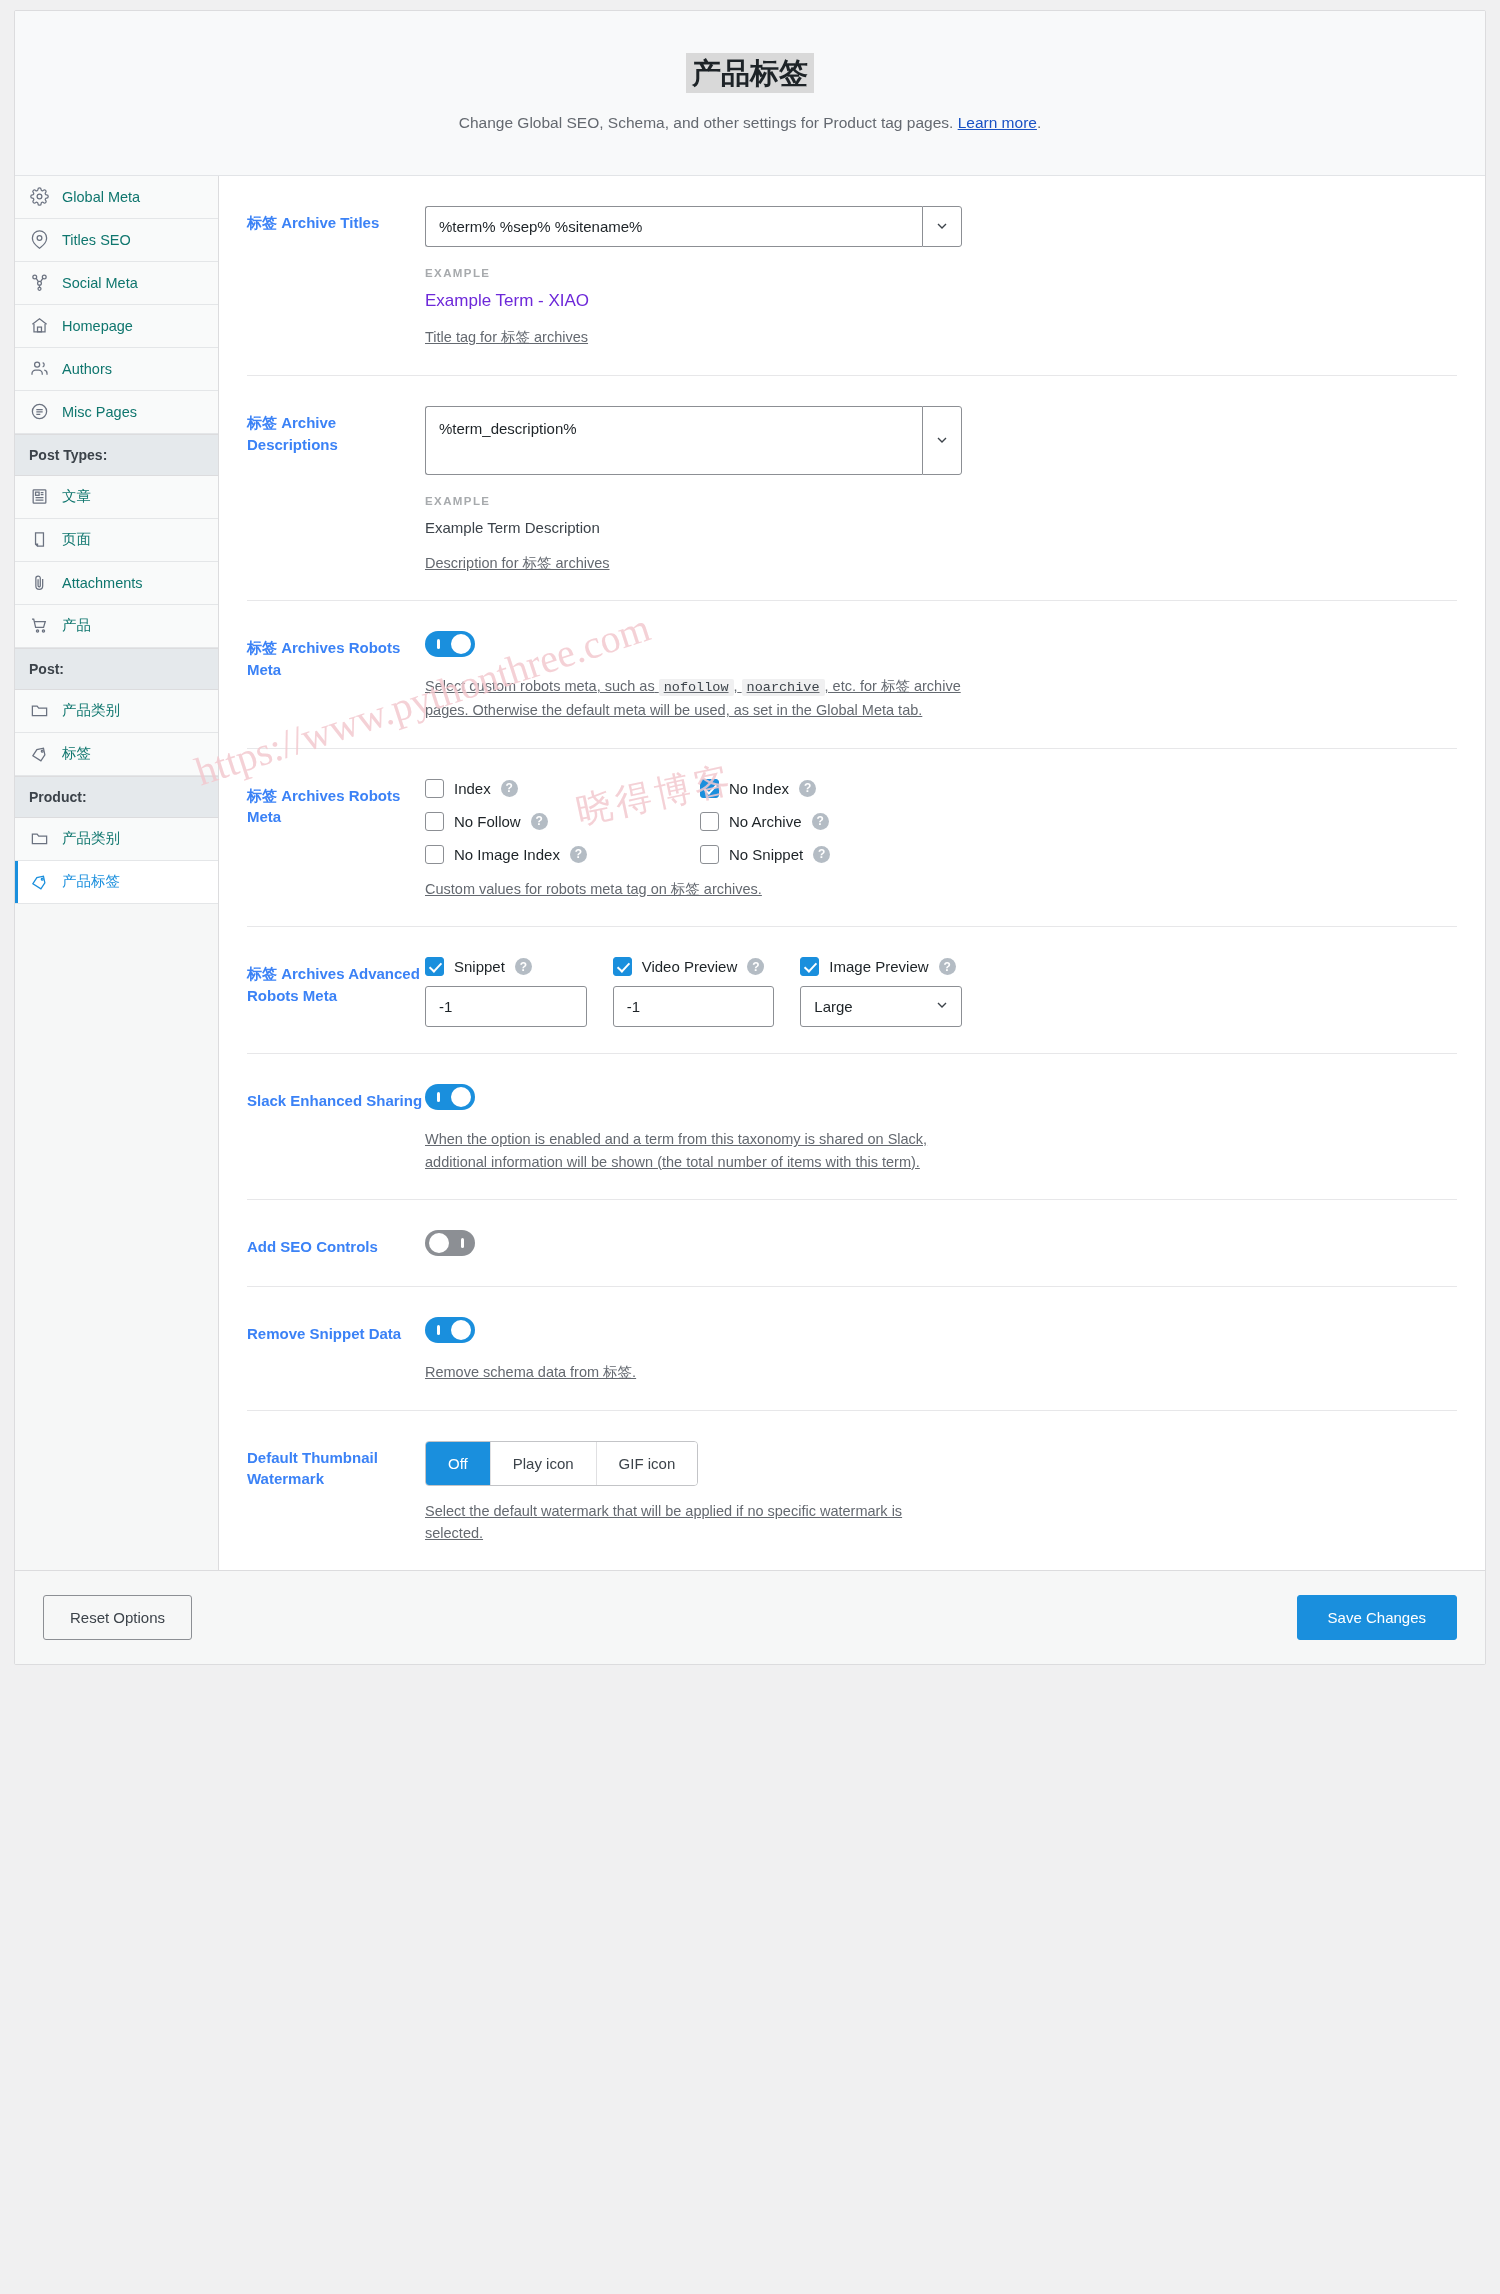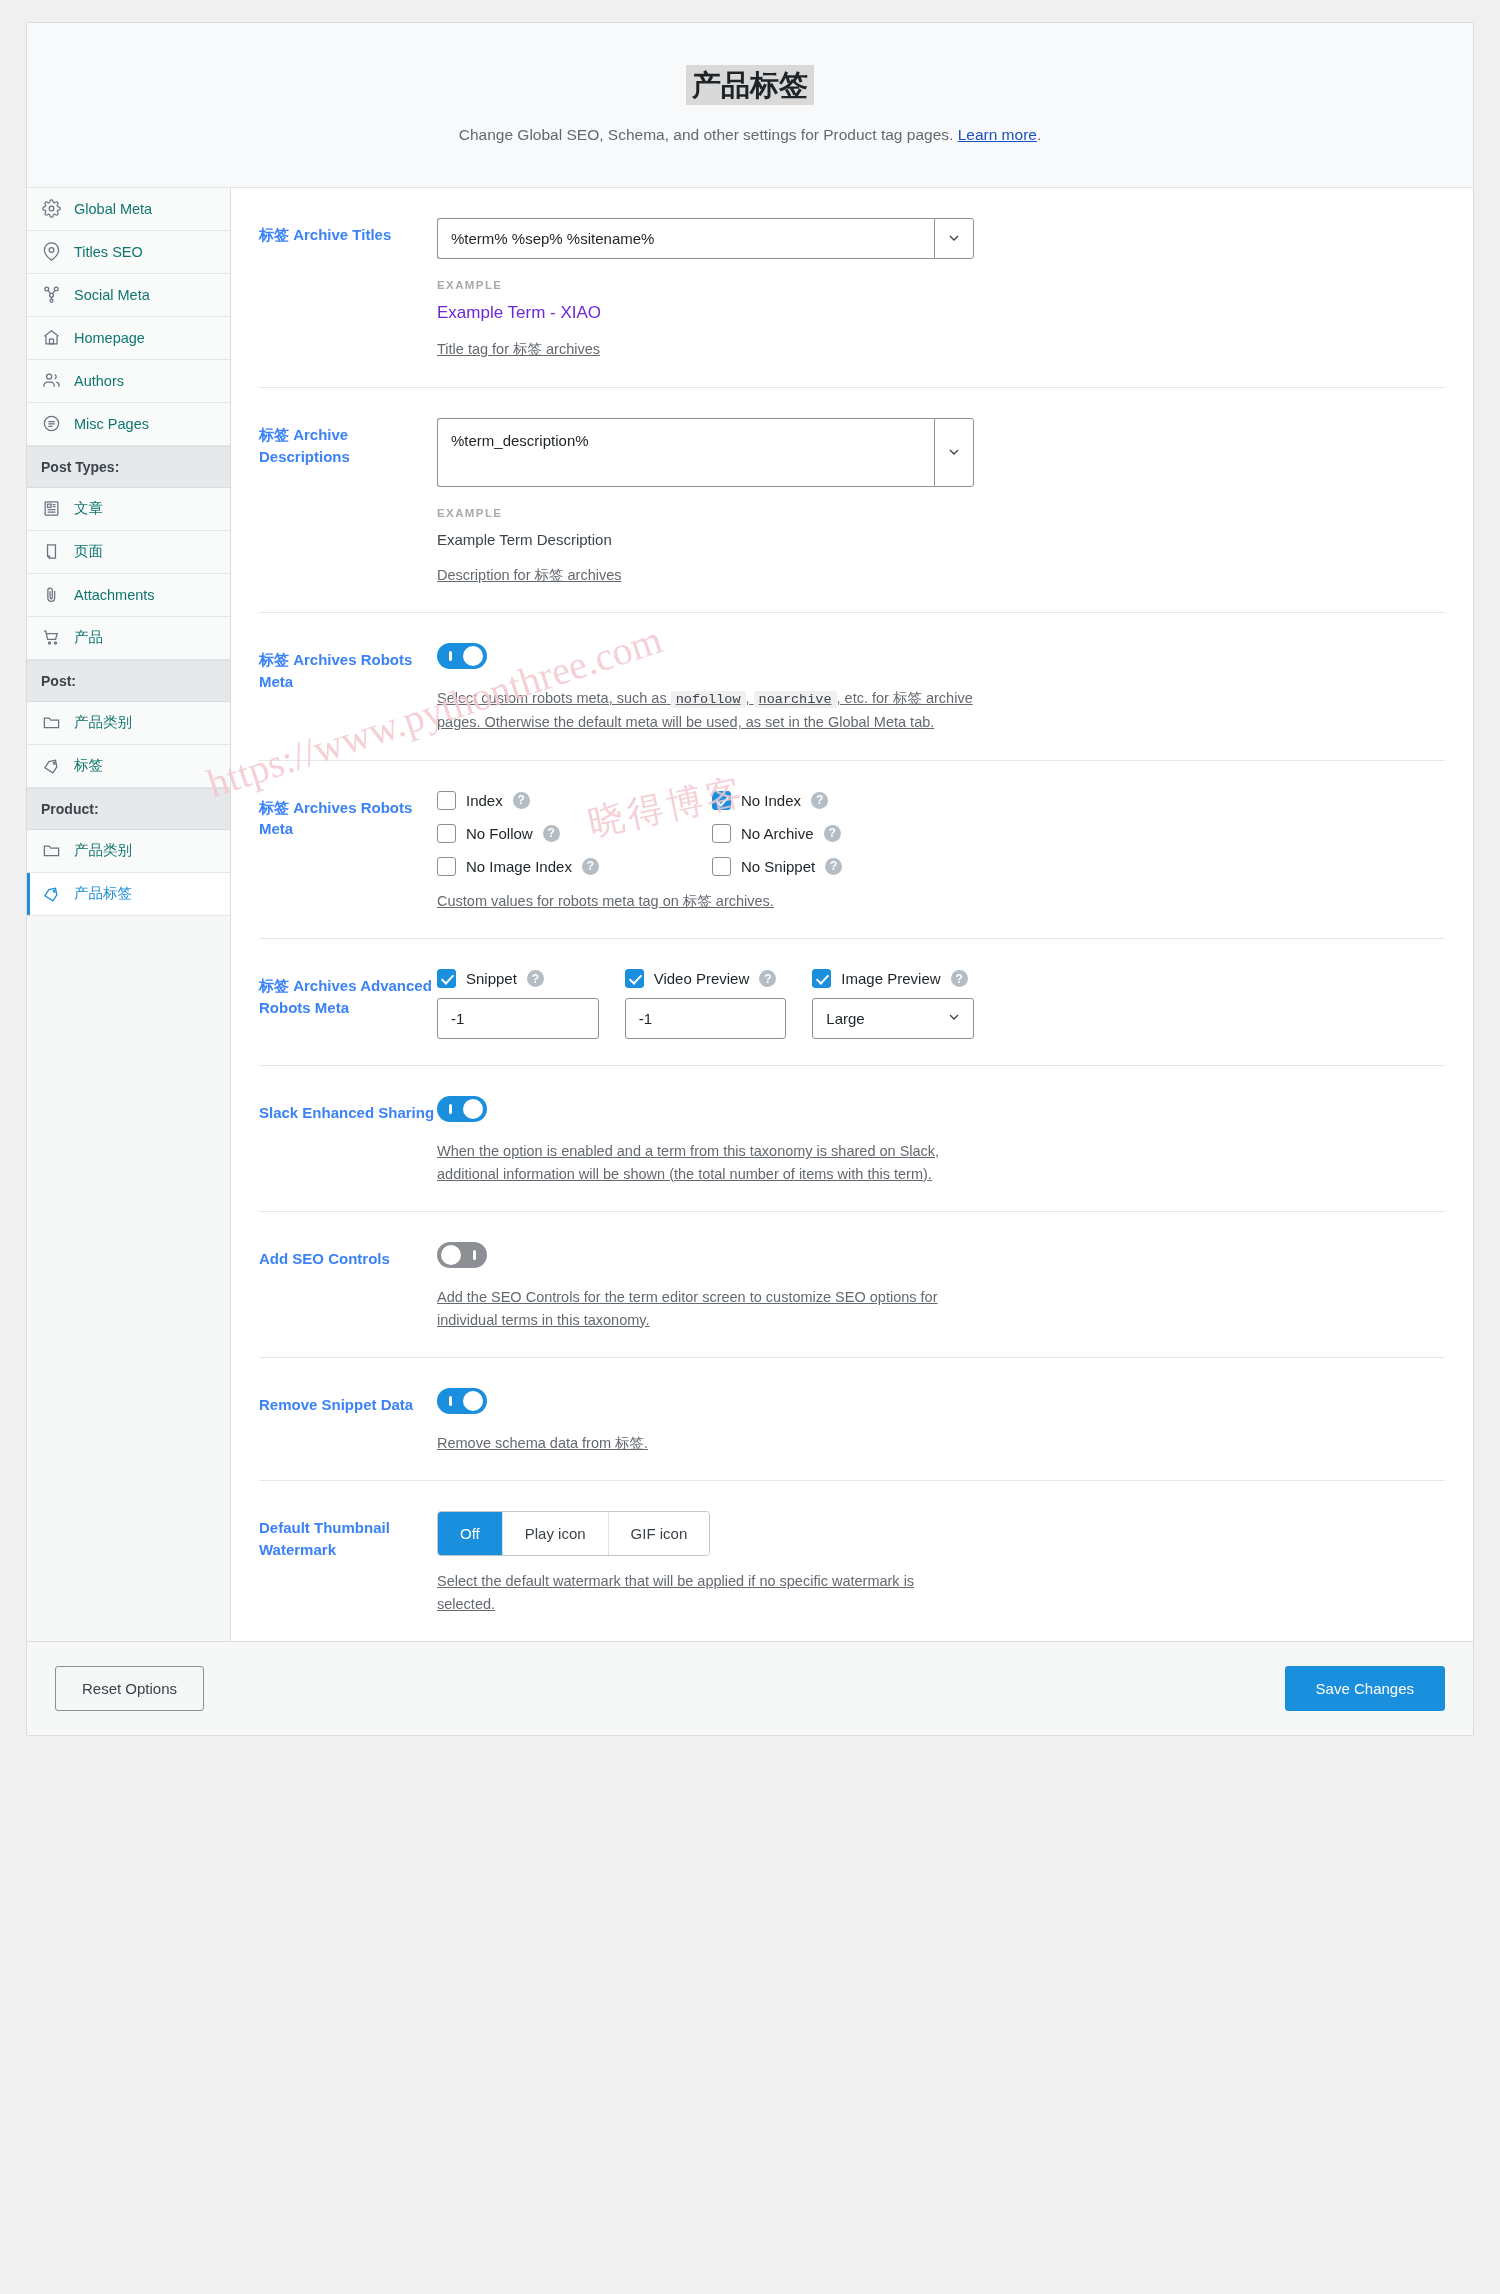--- a/index.html
+++ b/index.html
@@ -4,21 +4,21 @@
 <style>
   * { box-sizing: border-box; }
   html, body {
     margin: 0; padding: 0;
     background: #f0f0f1;
     font-family: "Liberation Sans", sans-serif;
     -webkit-font-smoothing: antialiased;
   }
   body { width: 1500px; min-height: 2294px; position: relative; }
 
-  .page { width: 1500px; padding: 12px; }
+  .page { width: 1500px; padding: 0; }
 
   .panel {
     margin: 10px 14px 14px 14px;
     background: #ffffff;
     border: 1px solid #dcdcde;
     border-radius: 2px;
     overflow: hidden;
     position: relative;
   }
 
@@ -657,21 +657,20 @@
           </div>
         </div>
 
         <div class="row">
           <div class="lbl">Add SEO Controls</div>
           <div class="ctl">
             <span class="tgl off">
               <span class="bar"></span>
               <span class="knob"></span>
             </span>
-            <div class="hint">Add the SEO Controls for the term editor screen to customize SEO options for individual terms in this taxonomy.</div>
           </div>
         </div>
 
         <div class="row">
           <div class="lbl">Remove Snippet Data</div>
           <div class="ctl">
             <span class="tgl">
               <span class="bar"></span>
               <span class="knob"></span>
             </span>

